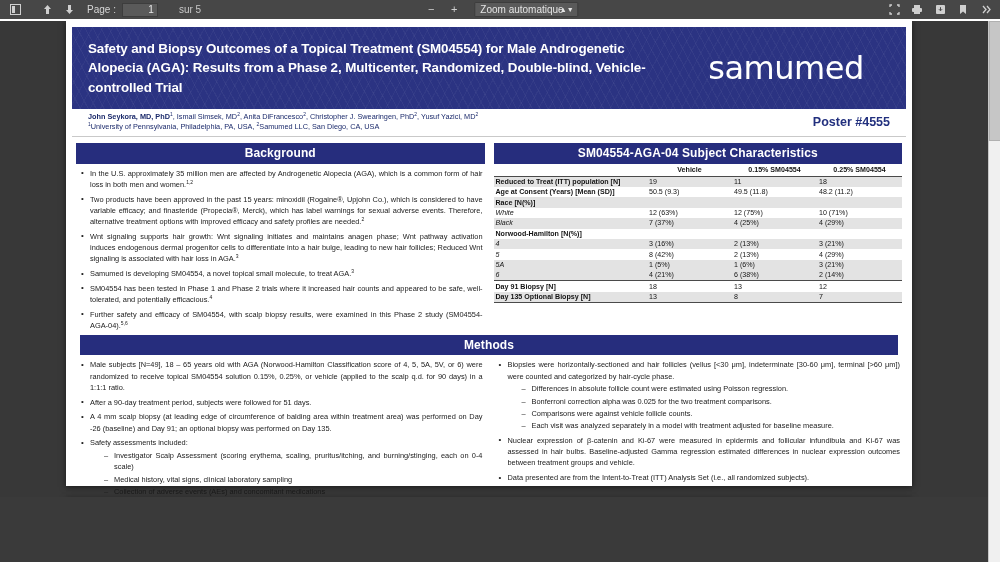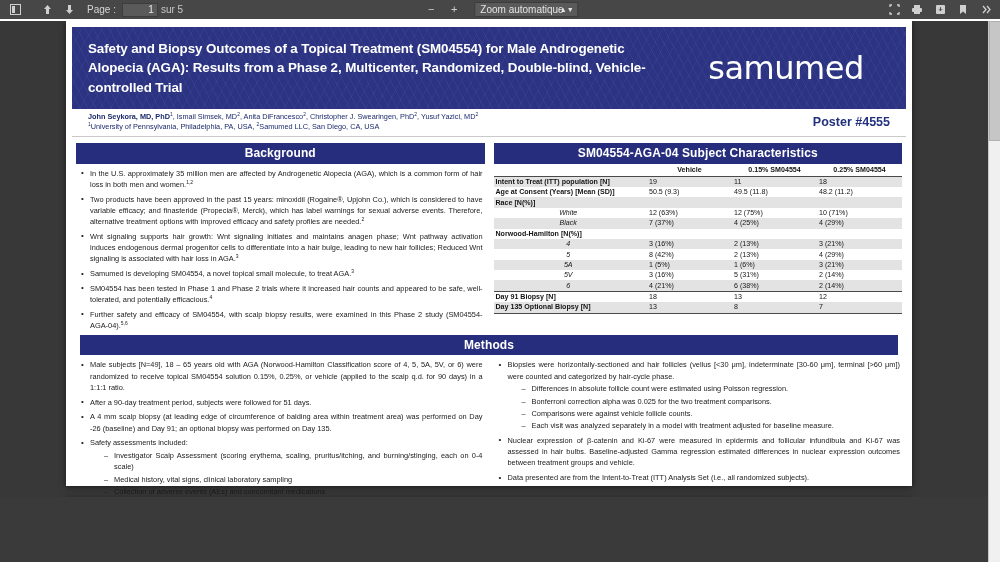--- a/index.html
+++ b/index.html
@@ -28,21 +28,21 @@
   }
   #tb-left { display: flex; align-items: center; padding-left: 5px; gap: 2px; }
   #tb-sidebar-toggle { margin-right: 10px; }
   #page-label { margin: 0 4px 0 6px; font-size: 10px; color: #d6d6d6; }
   #page-num-input {
     width: 36px; height: 14px;
     background: #5a5a5a; border: 1px solid #3d3d3d;
     color: #e8e8e8; font-size: 10px; text-align: right;
     padding: 0 3px; font-family: "Liberation Sans", sans-serif;
   }
-  #page-total { margin-left: 1px; font-size: 10px; color: #c8c8c8; }
+  #page-total { margin-left: 19px; font-size: 10px; color: #c8c8c8; }
   #tb-center {
     position: absolute; left: 50%; transform: translateX(-50%);
     display: flex; align-items: center; gap: 3px;
   }
   #zoom-select {
     height: 15px; background: #5a5a5a; border: 1px solid #3d3d3d;
     color: #e4e4e4; font-size: 10px; padding: 0 14px 0 5px;
     margin-left: 7px; position: relative; display: flex; align-items: center;
     cursor: pointer; border-radius: 1px;
   }
@@ -177,21 +177,21 @@
 
   
   #char-table {
     width: 100%; border-collapse: collapse;
     font-size: 7.1px; color: #141414;
     margin-top: 1px;
   }
   #char-table td { padding: 1.2px 2px; }
   #char-table tr.shade { background: #e3e3e3; }
   #char-table td.lbl { font-weight: bold; text-align: left; padding-left: 2px; }
-  #char-table td.sublbl { font-style: italic; text-align: center; padding-right: 6px; }
+  #char-table td.sublbl { font-style: italic; text-align: left; padding-right: 6px; }
   #char-table td.val { text-align: left; width: 85px; }
   #char-table tr.hdr td { font-weight: bold; text-align: center; padding-bottom: 2px; }
   #char-table tr.hdr td.lbl { border: 0; }
   #char-table tr.topline td { border-top: 1px solid #4a4a4a; }
   #char-table tr.botline td { border-bottom: 1px solid #4a4a4a; }
 
   
   #page2 { top: 477px; height: 200px; padding: 6px 6px 0 6px; }
   #page2-header {
     height: 27px; background: #2b3382;
@@ -321,21 +321,21 @@
         <div class="section-bar">SM04554-AGA-04 Subject Characteristics</div>
         <table id="char-table">
           <tbody id="char-body">
               <tr class="hdr">
                 <td class="lbl"></td>
                 <td class="val">Vehicle</td>
                 <td class="val">0.15% SM04554</td>
                 <td class="val">0.25% SM04554</td>
               </tr>
               <tr class="shade topline">
-                <td class="lbl">Intent to Treat (ITT) population [N]</td>
+                <td class="lbl">Reduced to Treat (ITT) population [N]</td>
                 <td class="val">19</td>
                 <td class="val">11</td>
                 <td class="val">18</td>
               </tr>
               <tr>
                 <td class="lbl">Age at Consent (Years) [Mean (SD)]</td>
                 <td class="val">50.5 (9.3)</td>
                 <td class="val">49.5 (11.8)</td>
                 <td class="val">48.2 (11.2)</td>
               </tr>
@@ -373,26 +373,20 @@
                 <td class="sublbl">5</td>
                 <td class="val">8 (42%)</td>
                 <td class="val">2 (13%)</td>
                 <td class="val">4 (29%)</td>
               </tr>
               <tr class="shade">
                 <td class="sublbl">5A</td>
                 <td class="val">1 (5%)</td>
                 <td class="val">1 (6%)</td>
                 <td class="val">3 (21%)</td>
-              </tr>
-              <tr>
-                <td class="sublbl">5V</td>
-                <td class="val">3 (16%)</td>
-                <td class="val">5 (31%)</td>
-                <td class="val">2 (14%)</td>
               </tr>
               <tr class="shade">
                 <td class="sublbl">6</td>
                 <td class="val">4 (21%)</td>
                 <td class="val">6 (38%)</td>
                 <td class="val">2 (14%)</td>
               </tr>
               <tr class="topline">
                 <td class="lbl">Day 91 Biopsy [N]</td>
                 <td class="val">18</td>

